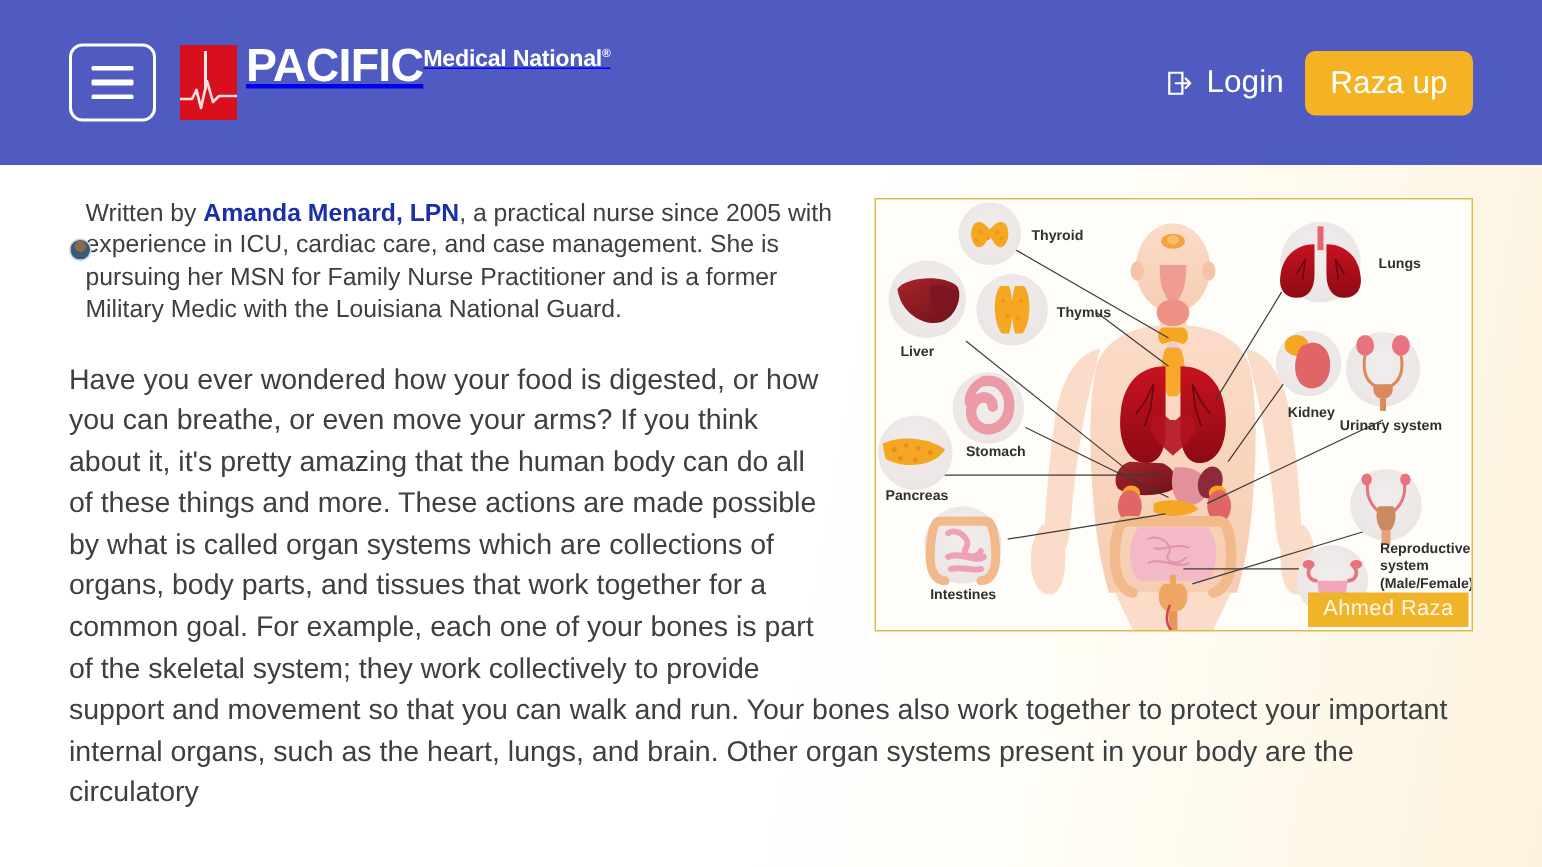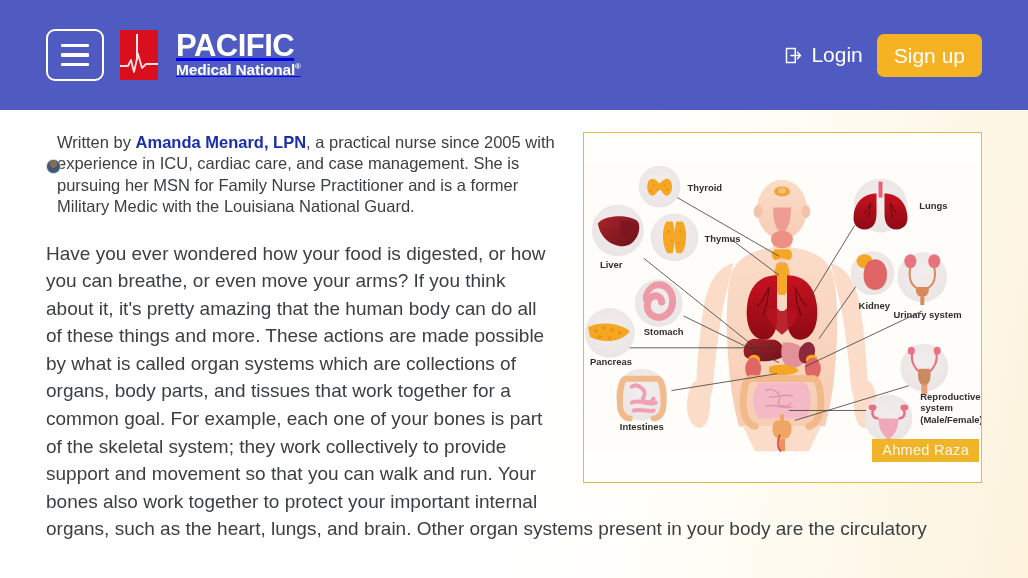--- a/index.html
+++ b/index.html
@@ -38,21 +38,21 @@
     justify-content: center; gap: 6px; cursor: pointer; padding: 0;
   }
   .menu-btn span { display: block; width: 28px; height: 3.5px; background: #fff; border-radius: 1px; }
 
   .brand { display: flex; align-items: stretch; height: 50px; }
   .brand-mark {
     width: 38px; background: #d8101e; position: relative;
     overflow: hidden; flex: none;
   }
   .brand-mark svg { position: absolute; left: 0; top: 0; }
-  .brand-text { display: flex; flex-direction: column; justify-content: center; padding-left: 18px; }
+  .brand-text { display: flex; flex-direction: row; justify-content: center; padding-left: 6px; }
   .brand-top {
     color: #fff; font-weight: bold; font-size: 31px; line-height: 0.92;
     letter-spacing: -0.5px; font-family: "Liberation Sans", sans-serif;
   }
   .brand-sub {
     color: #fff; font-weight: bold; font-size: 15.5px; line-height: 1.05;
     letter-spacing: -0.2px; margin-top: 2px;
   }
   .brand-sub sup { font-size: 8px; vertical-align: super; }
 
@@ -73,29 +73,29 @@
 
   .page-title {
     font-size: 37px; line-height: 1.23; color: #2b2f33;
     font-weight: bold; margin: 0 0 20px 0; letter-spacing: -0.3px;
     max-width: 900px;
   }
 
   
   .organ-figure {
     float: right;
-    width: 399px; height: 351px;
+    width: 399px; height: 289px;
     margin: 0 0 16px 26px;
     border: 1.5px solid #e3b84a;
     background: #fffefb;
     position: relative; overflow: hidden;
   }
   .organ-figure svg { display: block; width: 100%; height: 100%; }
   .watermark {
-    position: absolute; right: 2px; bottom: 20px;
+    position: absolute; right: 2px; bottom: 2px;
     background: #f0b429; color: #fdf6e6;
     font-size: 14.5px; padding: 3px 10px 4px 10px;
     letter-spacing: 0.3px;
   }
 
   .byline {
     position: relative;
     font-size: 16.5px; line-height: 1.3; color: #3c4043;
     margin: 0 0 22px 0; padding-left: 11px;
   }
@@ -141,21 +141,21 @@
   </div>
 
   <div class="header-right">
     <a class="login-link" href="#">
       <svg width="21" height="21" viewBox="0 0 24 24" aria-hidden="true">
         <path d="M4 4 H14 V20 H4 Z" fill="none" stroke="#ffffff" stroke-width="1.7"></path>
         <path d="M9 12 H20 M16.5 8.4 L20 12 L16.5 15.6" fill="none" stroke="#ffffff" stroke-width="1.7" stroke-linecap="round" stroke-linejoin="round"></path>
       </svg>
       <span>Login</span>
     </a>
-    <button class="signup-btn">Sign up</button>
+    <button class="signup-btn">Raza up</button>
   </div>
 </header>
 
 <main class="article">
 
 
   <figure class="organ-figure">
     <svg viewBox="0 0 399 289" preserveAspectRatio="xMidYMid meet" aria-hidden="true">
       <defs>
         <radialGradient id="gBub" cx="50%" cy="42%" r="62%">

